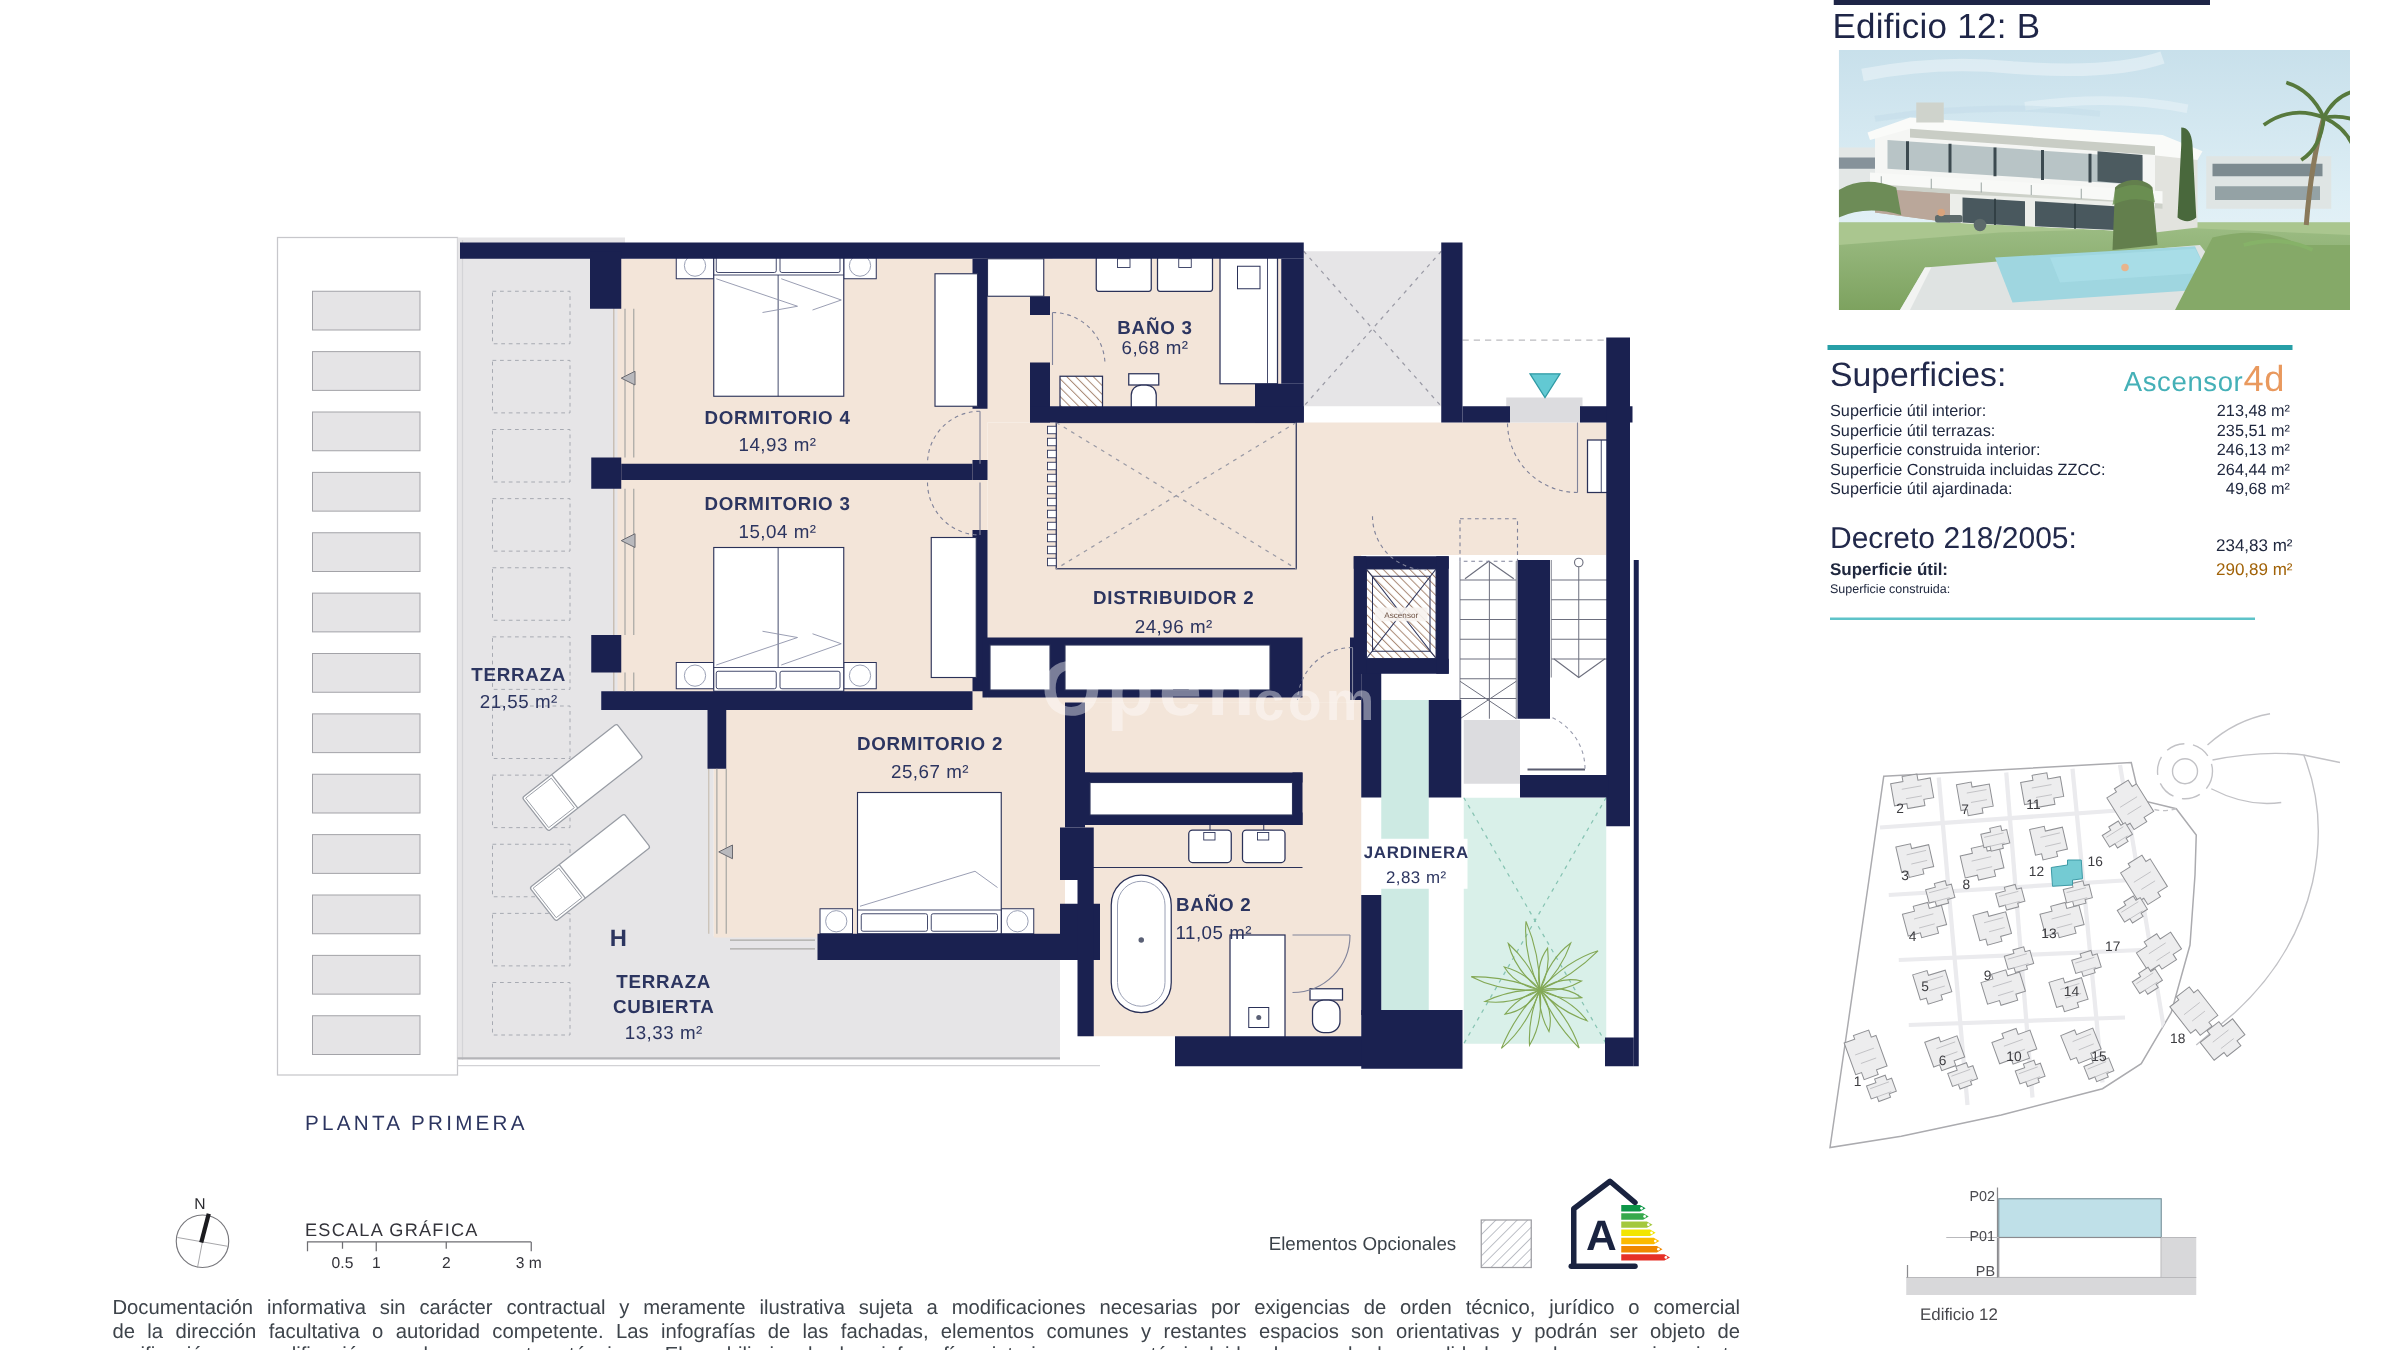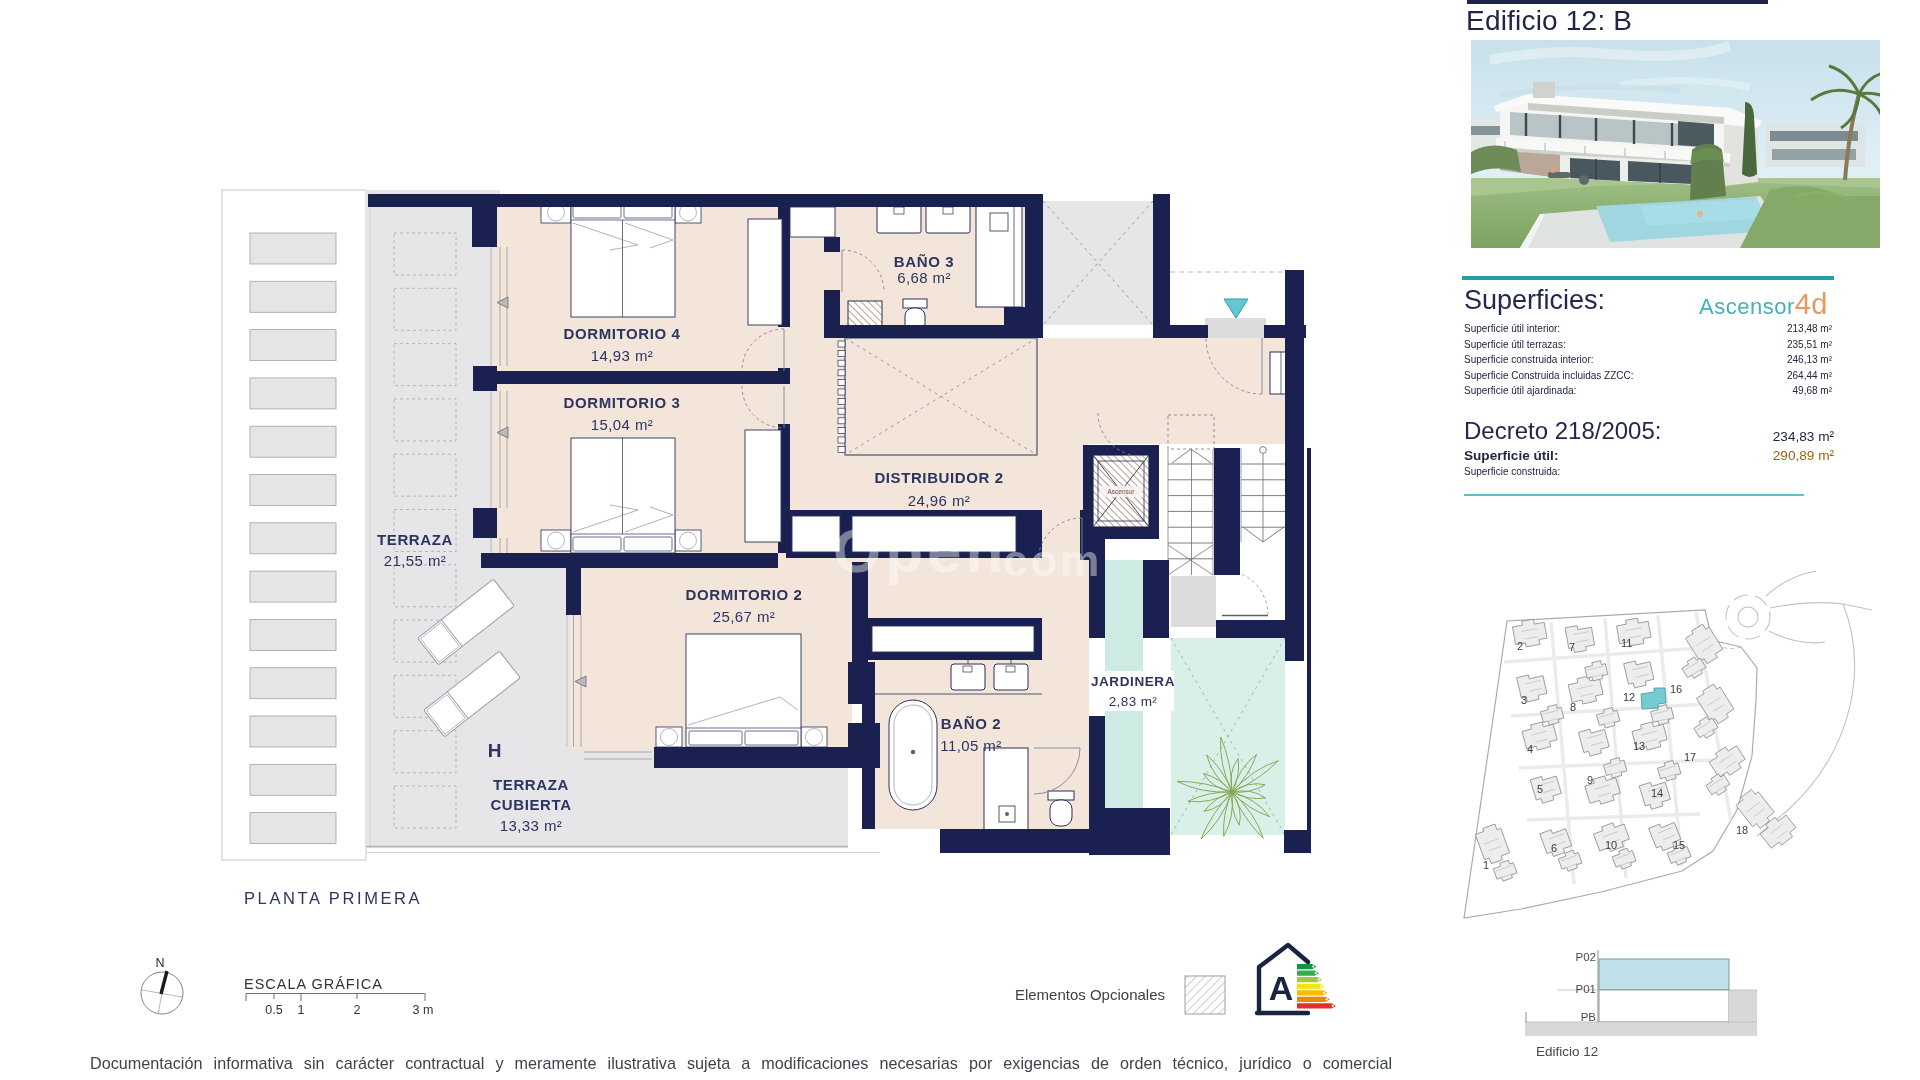--- a/index.html
+++ b/index.html
@@ -11,29 +11,29 @@
   .header-title{position:absolute;left:1466px;top:5px;font-size:28px;font-weight:500;color:#1e2547;letter-spacing:.2px;}
   .top-strip{position:absolute;left:1467px;top:0;width:301px;height:4px;background:#1e2547;}
   .panel{position:absolute;left:1462px;top:276px;width:372px;height:224px;}
   .p-topbar{position:absolute;left:0;top:0;width:372px;height:4px;background:#279fa7;}
   .p-botline{position:absolute;left:2px;top:218px;width:340px;height:2px;background:#5ec3c9;}
   .p-head{position:absolute;left:2px;top:9px;font-size:27px;color:#22294b;font-weight:500;}
   .p-viv{position:absolute;right:6px;top:12px;white-space:nowrap;}
   .p-viv .viv{color:#44b0b7;font-size:22px;letter-spacing:.5px;}
   .p-viv .fourd{color:#e9995e;font-size:29px;font-weight:500;letter-spacing:.5px;}
   .p-rows{position:absolute;left:2px;top:45px;width:368px;}
-  .p-row{display:flex;justify-content:space-between;font-size:10px;line-height:15.6px;color:#20283f;}
+  .p-row{display:flex;justify-content:space-between;font-size:13px;line-height:15.6px;color:#20283f;}
   .dec-head{position:absolute;left:2px;top:141px;font-size:24px;color:#22294b;font-weight:500;}
   .dec-l1{position:absolute;left:2px;top:172px;font-size:13.6px;color:#20283f;font-weight:bold;}
   .dec-l2{position:absolute;left:2px;top:190px;font-size:10px;color:#20283f;}
   .dec-v1{position:absolute;right:0px;top:153px;font-size:13.6px;color:#20283f;}
   .dec-v2{position:absolute;right:0px;top:172px;font-size:13.6px;color:#a16207;}
   .disclaimer{position:absolute;left:90px;top:1037px;width:1302px;font-size:16.2px;line-height:18.8px;
               color:#3e444b;}
-  .dline{text-align:justify;text-align-last:justify;white-space:normal;margin-top:17px;}
+  .dline{text-align:justify;text-align-last:justify;white-space:normal;}
 </style>
 </head>
 <body>
 
 <div class="page">
 
 <svg class="plan-svg" width="1920" height="1080" viewBox="0 0 1920 1080">
   <defs>
     <pattern id="hatchBrown" width="5" height="5" patternTransform="rotate(-45)" patternUnits="userSpaceOnUse">
       <rect width="5" height="5" fill="#ffffff"></rect>
@@ -826,16 +826,17 @@
   <div class="dec-head">Decreto 218/2005:</div>
   <div class="dec-l1">Superficie útil:</div>
   <div class="dec-l2">Superficie construida:</div>
   <div class="dec-v1">234,83 m²</div>
   <div class="dec-v2">290,89 m²</div>
   <div class="p-botline"></div>
 </div>
 
 <div class="disclaimer">
   <div class="dline">Documentación informativa sin carácter contractual y meramente ilustrativa sujeta a modificaciones necesarias por exigencias de orden técnico, jurídico o comercial</div>
+  <div class="dline">de la dirección facultativa o autoridad competente. Las infografías de las fachadas, elementos comunes y restantes espacios son orientativas y podrán ser objeto de</div>
   <div class="dline">verificación o modificación en los proyectos técnicos. El mobiliario de las infografías interiores no está incluido, los acabados, calidades, colores, equipamiento</div>
 </div>
 
 </div>
 
 </body></html>

